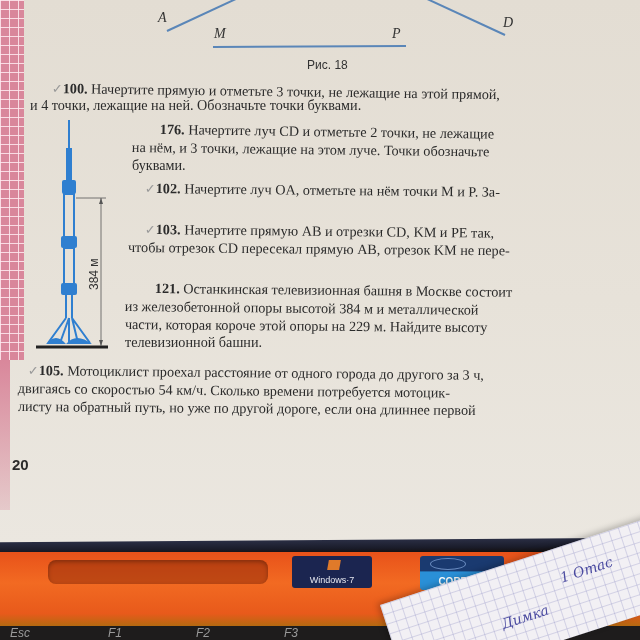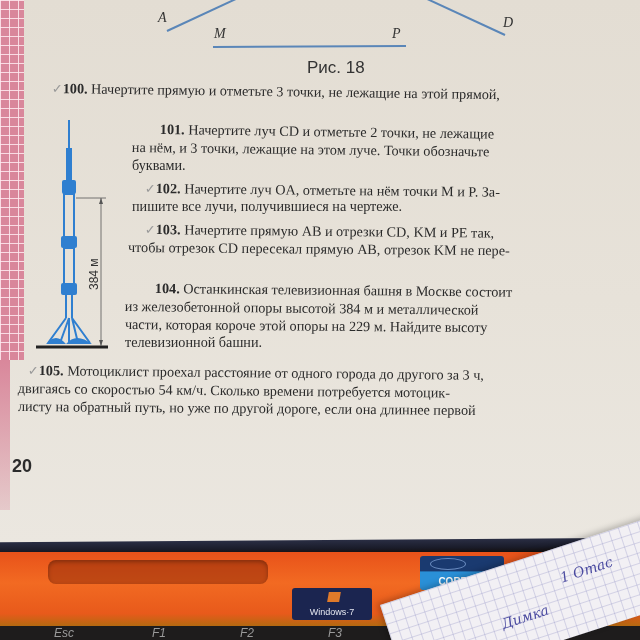--- a/index.html
+++ b/index.html
@@ -30,36 +30,36 @@
     }
 
     
     .fig18 { position: absolute; left: 0; top: 0; width: 640px; height: 75px; }
     .fig-label {
       position: absolute; font-family: "Liberation Serif", serif; font-style: italic;
       font-size: 14px; color: #333;
     }
     .fig-caption {
       position: absolute; left: 307px; top: 58px;
-      font-family: "Liberation Sans", sans-serif; font-size: 17px; color: #333;
+      font-family: "Liberation Sans", sans-serif; font-size: 12px; color: #333;
     }
 
     
     .text {
       position: absolute; font-family: "Liberation Serif", serif; font-size: 14.2px;
       color: #2b2b2b; line-height: 17.5px; white-space: nowrap;
     }
     .text b { font-weight: bold; font-family: Liberation Serif, serif; }
     .check {
       font-family: "DejaVu Sans", sans-serif; color: #9a9a9a; font-weight: normal;
       font-size: 13px;
     }
     .page-number {
       position: absolute; left: 12px; top: 456px;
-      font-family: "Liberation Sans", sans-serif; font-size: 18px; font-weight: bold; color: #2b2b2b;
+      font-family: "Liberation Sans", sans-serif; font-size: 15px; font-weight: bold; color: #2b2b2b;
     }
 
     
     .tower { position: absolute; left: 36px; top: 118px; width: 90px; height: 235px; }
     .tower-caption {
       position: absolute; left: 76px; top: 278px;
       transform: rotate(-90deg); transform-origin: left top;
       font-family: "Liberation Sans", sans-serif; font-size: 12px; color: #333;
     }
 
@@ -67,21 +67,21 @@
     .laptop {
       position: absolute; left: 0; top: 552px; width: 640px; height: 88px;
       background: linear-gradient(180deg, #e8521a 0%, #f26a22 35%, #e85a1b 70%, #b06a10 85%, #2a2220 95%);
     }
     .speaker {
       position: absolute; left: 48px; top: 560px; width: 220px; height: 24px;
       border-radius: 8px; background: rgba(150,45,10,0.55);
       box-shadow: inset 0 2px 4px rgba(0,0,0,0.3);
     }
     .sticker-win {
-      position: absolute; left: 292px; top: 588px; width: 80px; height: 32px;
+      position: absolute; left: 292px; top: 556px; width: 80px; height: 32px;
       background: #1b2550; border-radius: 3px;
     }
     .sticker-win .win-flag {
       position: absolute; left: 36px; top: 4px; width: 12px; height: 10px;
       background: #e07a2a; transform: skewX(-10deg);
     }
     .sticker-win .win-text {
       position: absolute; left: 0; right: 0; bottom: 3px; text-align: center;
       font-family: "Liberation Sans", sans-serif; font-size: 9px; color: #e6e8f0;
     }
@@ -100,21 +100,21 @@
     }
     .sticker-dark {
       position: absolute; left: 562px; top: 552px; width: 60px; height: 22px;
       background: #3a1a1a;
     }
     .keyboard {
       position: absolute; left: 0; top: 626px; width: 640px; height: 14px; background: #1e1c1c;
     }
     .key-label {
       position: absolute; top: 626px;
-      font-family: "Liberation Sans", sans-serif; font-size: 12px; font-style: italic; color: #9a9a9a; margin-left: 44px;
+      font-family: "Liberation Sans", sans-serif; font-size: 12px; font-style: italic; color: #9a9a9a;
     }
 
     
     .note {
       position: absolute; left: 380px; top: 605px; width: 320px; height: 90px;
       background-color: #f2f0f4;
       background-image:
         linear-gradient(90deg, rgba(150,150,200,0.35) 1px, transparent 1px),
         linear-gradient(180deg, rgba(150,150,200,0.35) 1px, transparent 1px);
       background-size: 10px 10px;
@@ -144,47 +144,47 @@
     <span class="fig-label" style="left:158px;top:10px">A</span>
     <span class="fig-label" style="left:214px;top:26px">M</span>
     <span class="fig-label" style="left:392px;top:26px">P</span>
     <span class="fig-label" style="left:503px;top:15px">D</span>
     <span class="fig-caption">Рис. 18</span>
   </div>
 
   <div class="text" style="left:52px;top:80px;transform:rotate(0.8deg);transform-origin:left top;">
     <div><span class="check">✓</span><b>100.</b> <span>Начертите прямую и отметьте 3 точки, не лежащие на этой прямой,</span></div>
   </div>
+  <div class="text" style="left:30px;top:97px;">
+    <span>и 4 точки, лежащие на ней. Обозначьте точки буквами.</span>
+  </div>
 
   <div class="text" style="left:160px;top:121px;transform:rotate(0.8deg);transform-origin:left top;">
-    <b>101.</b> <span>Начертите луч CD и отметьте 2 точки, не лежащие</span>
+    <b>176.</b> <span>Начертите луч CD и отметьте 2 точки, не лежащие</span>
   </div>
   <div class="text" style="left:132px;top:139px;transform:rotate(0.7deg);transform-origin:left top;">
     <span>на нём, и 3 точки, лежащие на этом луче. Точки обозначьте</span>
   </div>
   <div class="text" style="left:132px;top:157px;">
     <span>буквами.</span>
   </div>
 
   <div class="text" style="left:145px;top:180px;transform:rotate(0.6deg);transform-origin:left top;">
     <span class="check">✓</span><b>102.</b> <span>Начертите луч OA, отметьте на нём точки M и P. За-</span>
   </div>
-  <div class="text" style="left:132px;top:198px;">
-    <span>пишите все лучи, получившиеся на чертеже.</span>
-  </div>
 
   <div class="text" style="left:145px;top:221px;transform:rotate(0.6deg);transform-origin:left top;">
     <span class="check">✓</span><b>103.</b> <span>Начертите прямую AB и отрезки CD, KM и PE так,</span>
   </div>
   <div class="text" style="left:128px;top:239px;transform:rotate(0.5deg);transform-origin:left top;">
     <span>чтобы отрезок CD пересекал прямую AB, отрезок KM не пере-</span>
   </div>
 
   <div class="text" style="left:155px;top:280px;transform:rotate(0.6deg);transform-origin:left top;">
-    <b>104.</b> <span>Останкинская телевизионная башня в Москве состоит</span>
+    <b>121.</b> <span>Останкинская телевизионная башня в Москве состоит</span>
   </div>
   <div class="text" style="left:125px;top:298px;transform:rotate(0.6deg);transform-origin:left top;">
     <span>из железобетонной опоры высотой 384 м и металлической</span>
   </div>
   <div class="text" style="left:125px;top:316px;transform:rotate(0.5deg);transform-origin:left top;">
     <span>части, которая короче этой опоры на 229 м. Найдите высоту</span>
   </div>
   <div class="text" style="left:125px;top:334px;">
     <span>телевизионной башни.</span>
   </div>

